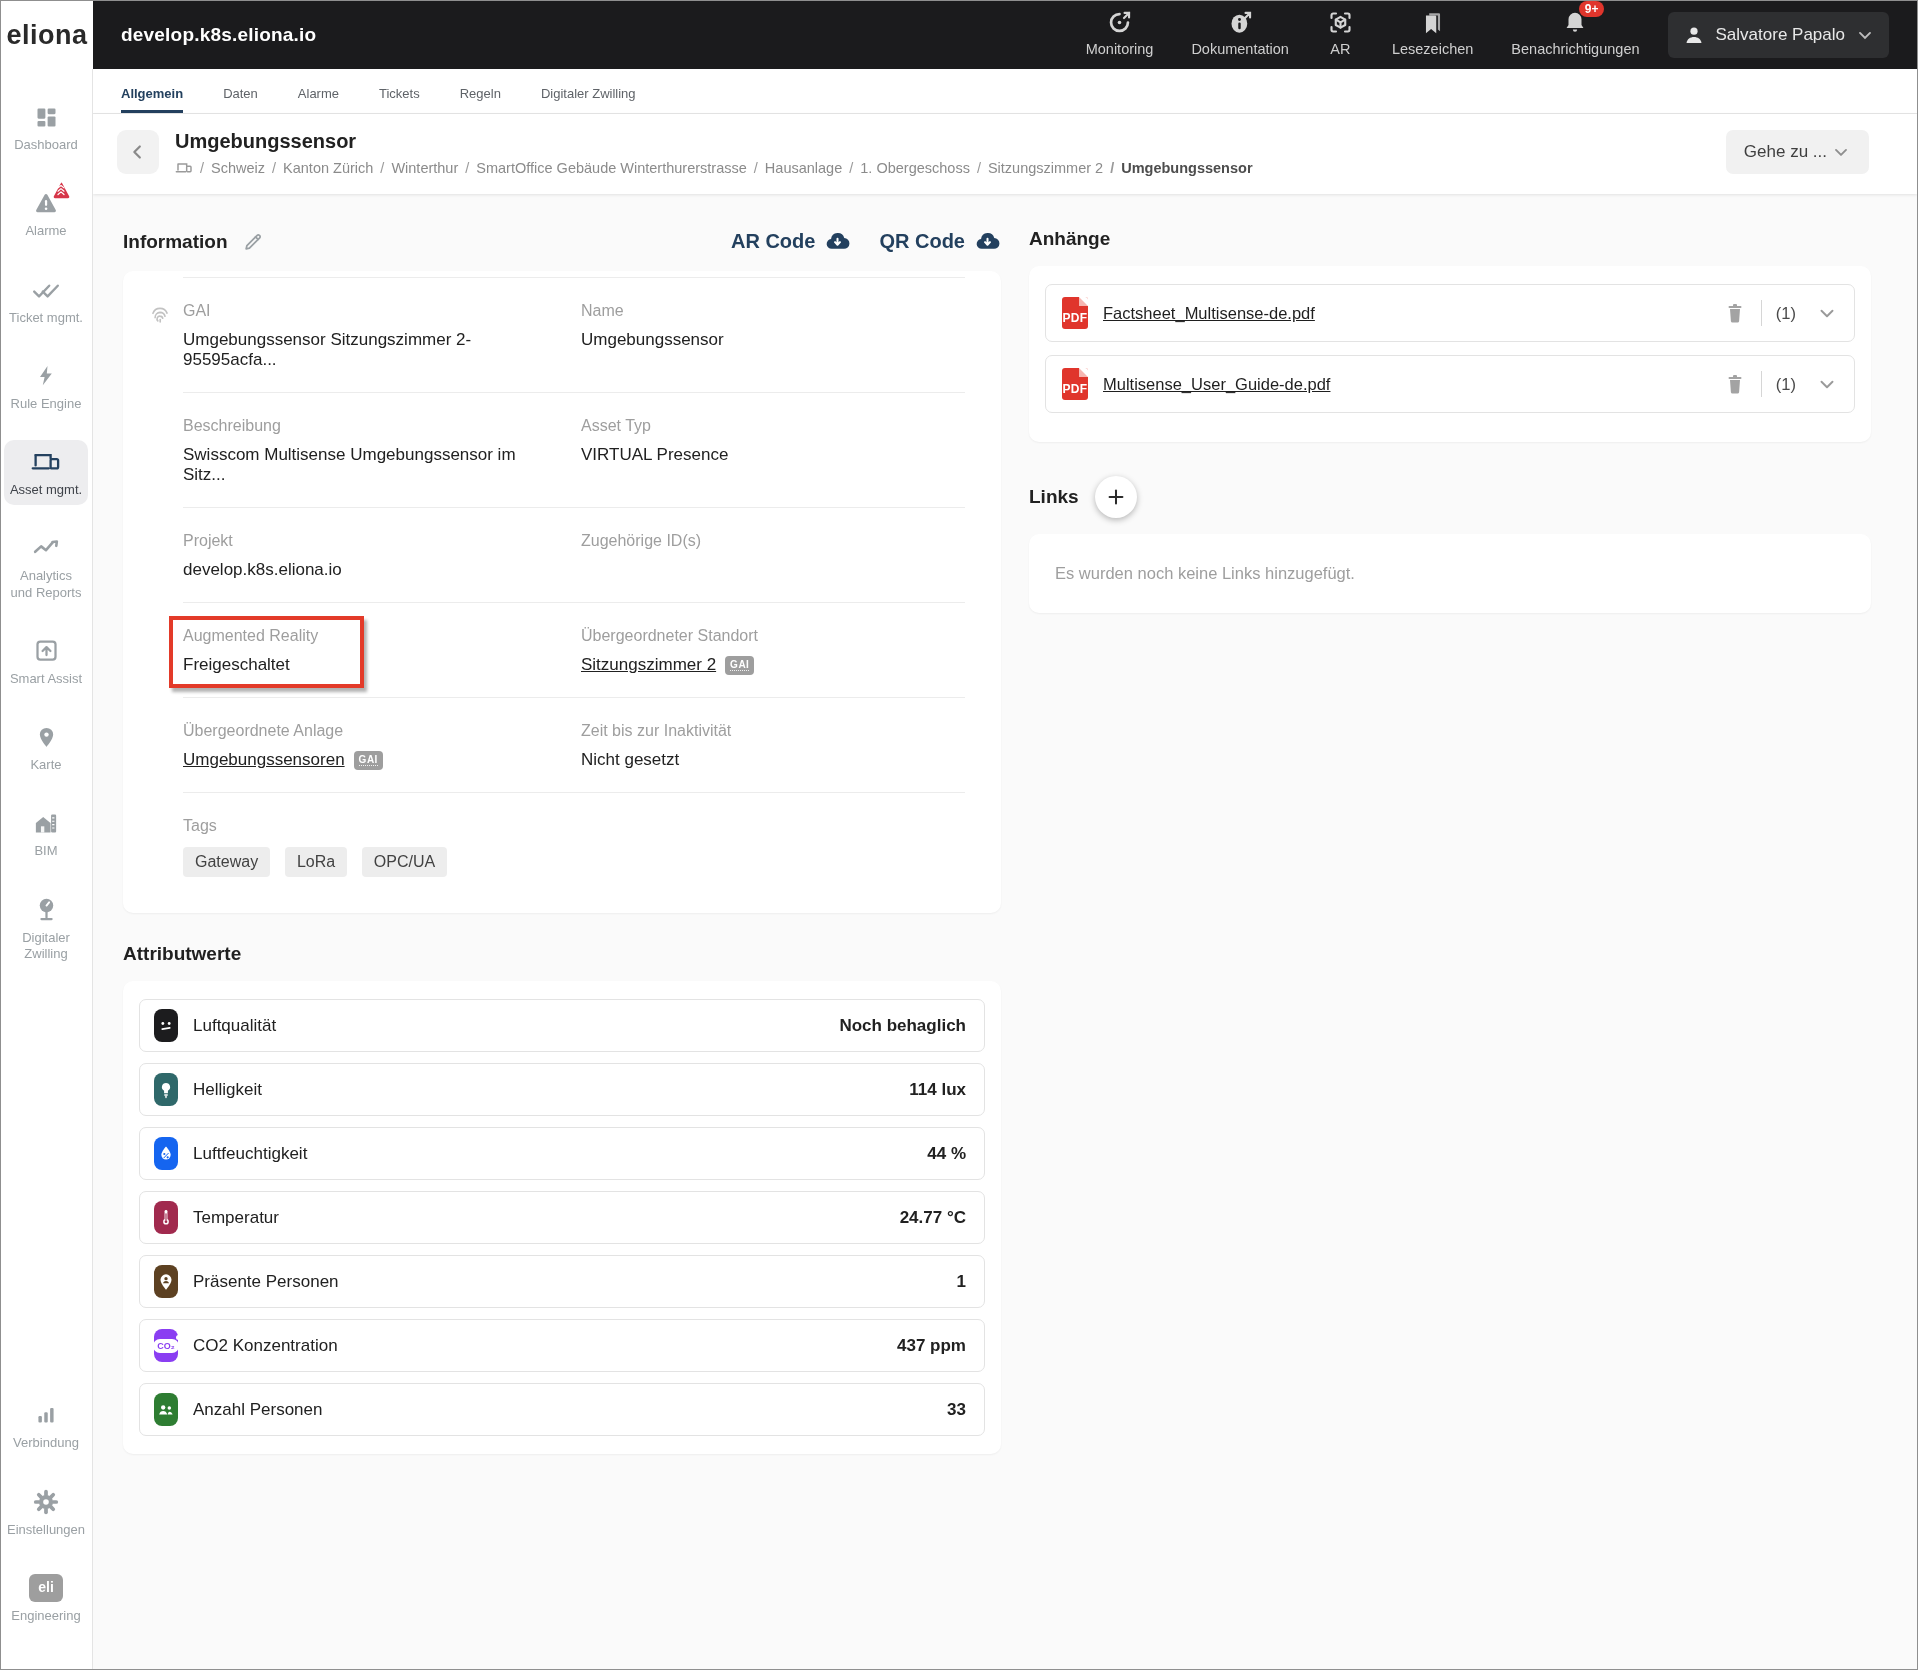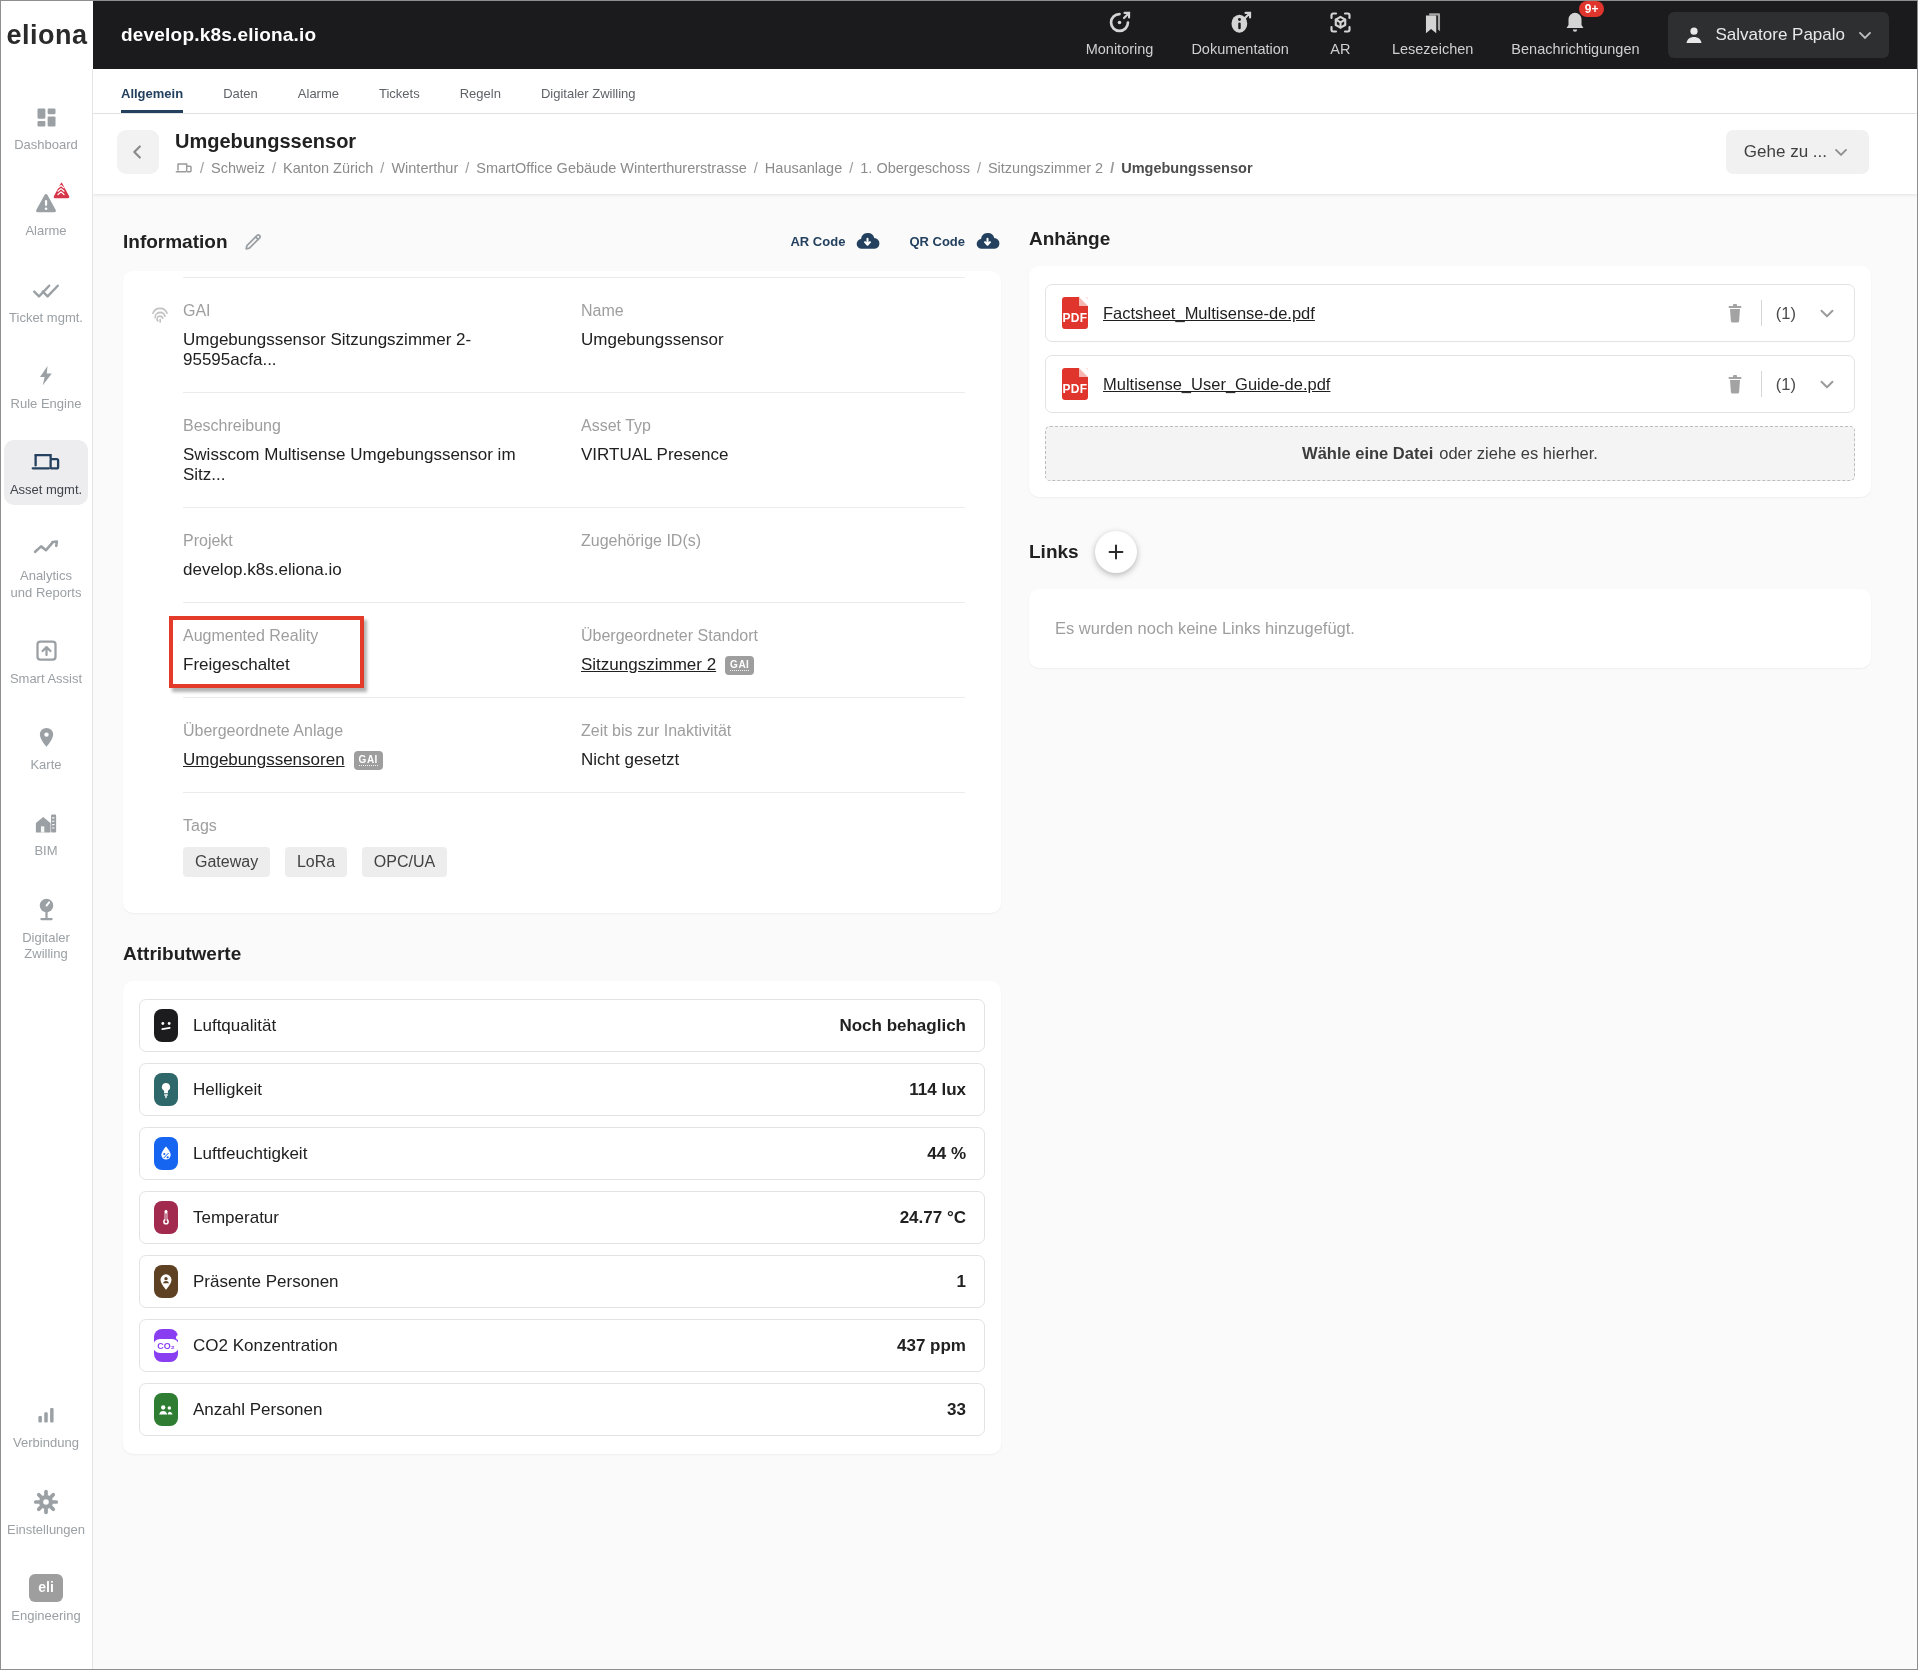--- a/index.html
+++ b/index.html
@@ -67,21 +67,21 @@
   .content { flex:1; background:#fafafa; padding:34px 46px 0 30px; display:flex; gap:28px; overflow:hidden; }
   .col-left { width:878px; flex-shrink:0; }
   .col-right { flex:1; }
 
   .section-head { display:flex; align-items:center; margin-bottom:16px; }
   .section-title { font-size:19px; font-weight:700; color:#212121; }
   .card { background:#fff; border-radius:10px; box-shadow:0 1px 2px rgba(0,0,0,.05); }
 
   
   .edit-pencil { margin-left:14px; color:#9aa0a4; cursor:pointer; }
-  .code-btn { display:flex; align-items:center; gap:9px; color:#23405e; font-size:13px; font-weight:600; cursor:pointer; margin-left:28px; }
+  .code-btn { display:flex; align-items:center; gap:9px; color:#23405e; font-size:20px; font-weight:600; cursor:pointer; margin-left:28px; }
   .info-card { position:relative; padding:6px 36px 6px 0; }
   .fp-icon { position:absolute; left:24px; top:32px; color:#c2c2c2; }
   .info-row { display:flex; margin-left:60px; padding:24px 0 22px; border-top:1px solid #ececec; }
   .info-row:first-child { border-top:none; }
   .cell { width:398px; padding-right:30px; }
   .cell.c2 { width:auto; flex:1; }
   .f-label { font-size:16px; color:#9e9e9e; }
   .f-value { font-size:17px; color:#212121; margin-top:10px; }
   .f-link { text-decoration:underline; cursor:pointer; color:#212121; }
   .gai-badge { display:inline-flex; background:#9e9e9e; color:#fff; border-radius:4px; padding:3px 5px 4px;
@@ -649,24 +649,20 @@
               <span class="file-sep"></span>
               <span class="file-count">(1)</span>
               <span class="file-chevron">
                 <svg width="22" height="22" viewBox="0 0 24 24" fill="none" stroke="currentColor" stroke-width="2.1" stroke-linecap="round" stroke-linejoin="round">
                     <polyline points="6,9.5 12,15.5 18,9.5"></polyline>
                   </svg>
               </span>
             </span>
           </div>
 
-          <div class="upload-zone">
-            <b>Wähle eine Datei</b>
-            <span>oder ziehe es hierher.</span>
-          </div>
         </div>
 
         <div class="section-head links-head">
           <span class="section-title">Links</span>
           <span class="plus-btn">
             <svg width="22" height="22" viewBox="0 0 24 24" stroke="currentColor" stroke-width="2.2" stroke-linecap="round">
               <line x1="12" y1="5" x2="12" y2="19"></line>
                 <line x1="5" y1="12" x2="19" y2="12"></line>
             </svg>
           </span>

